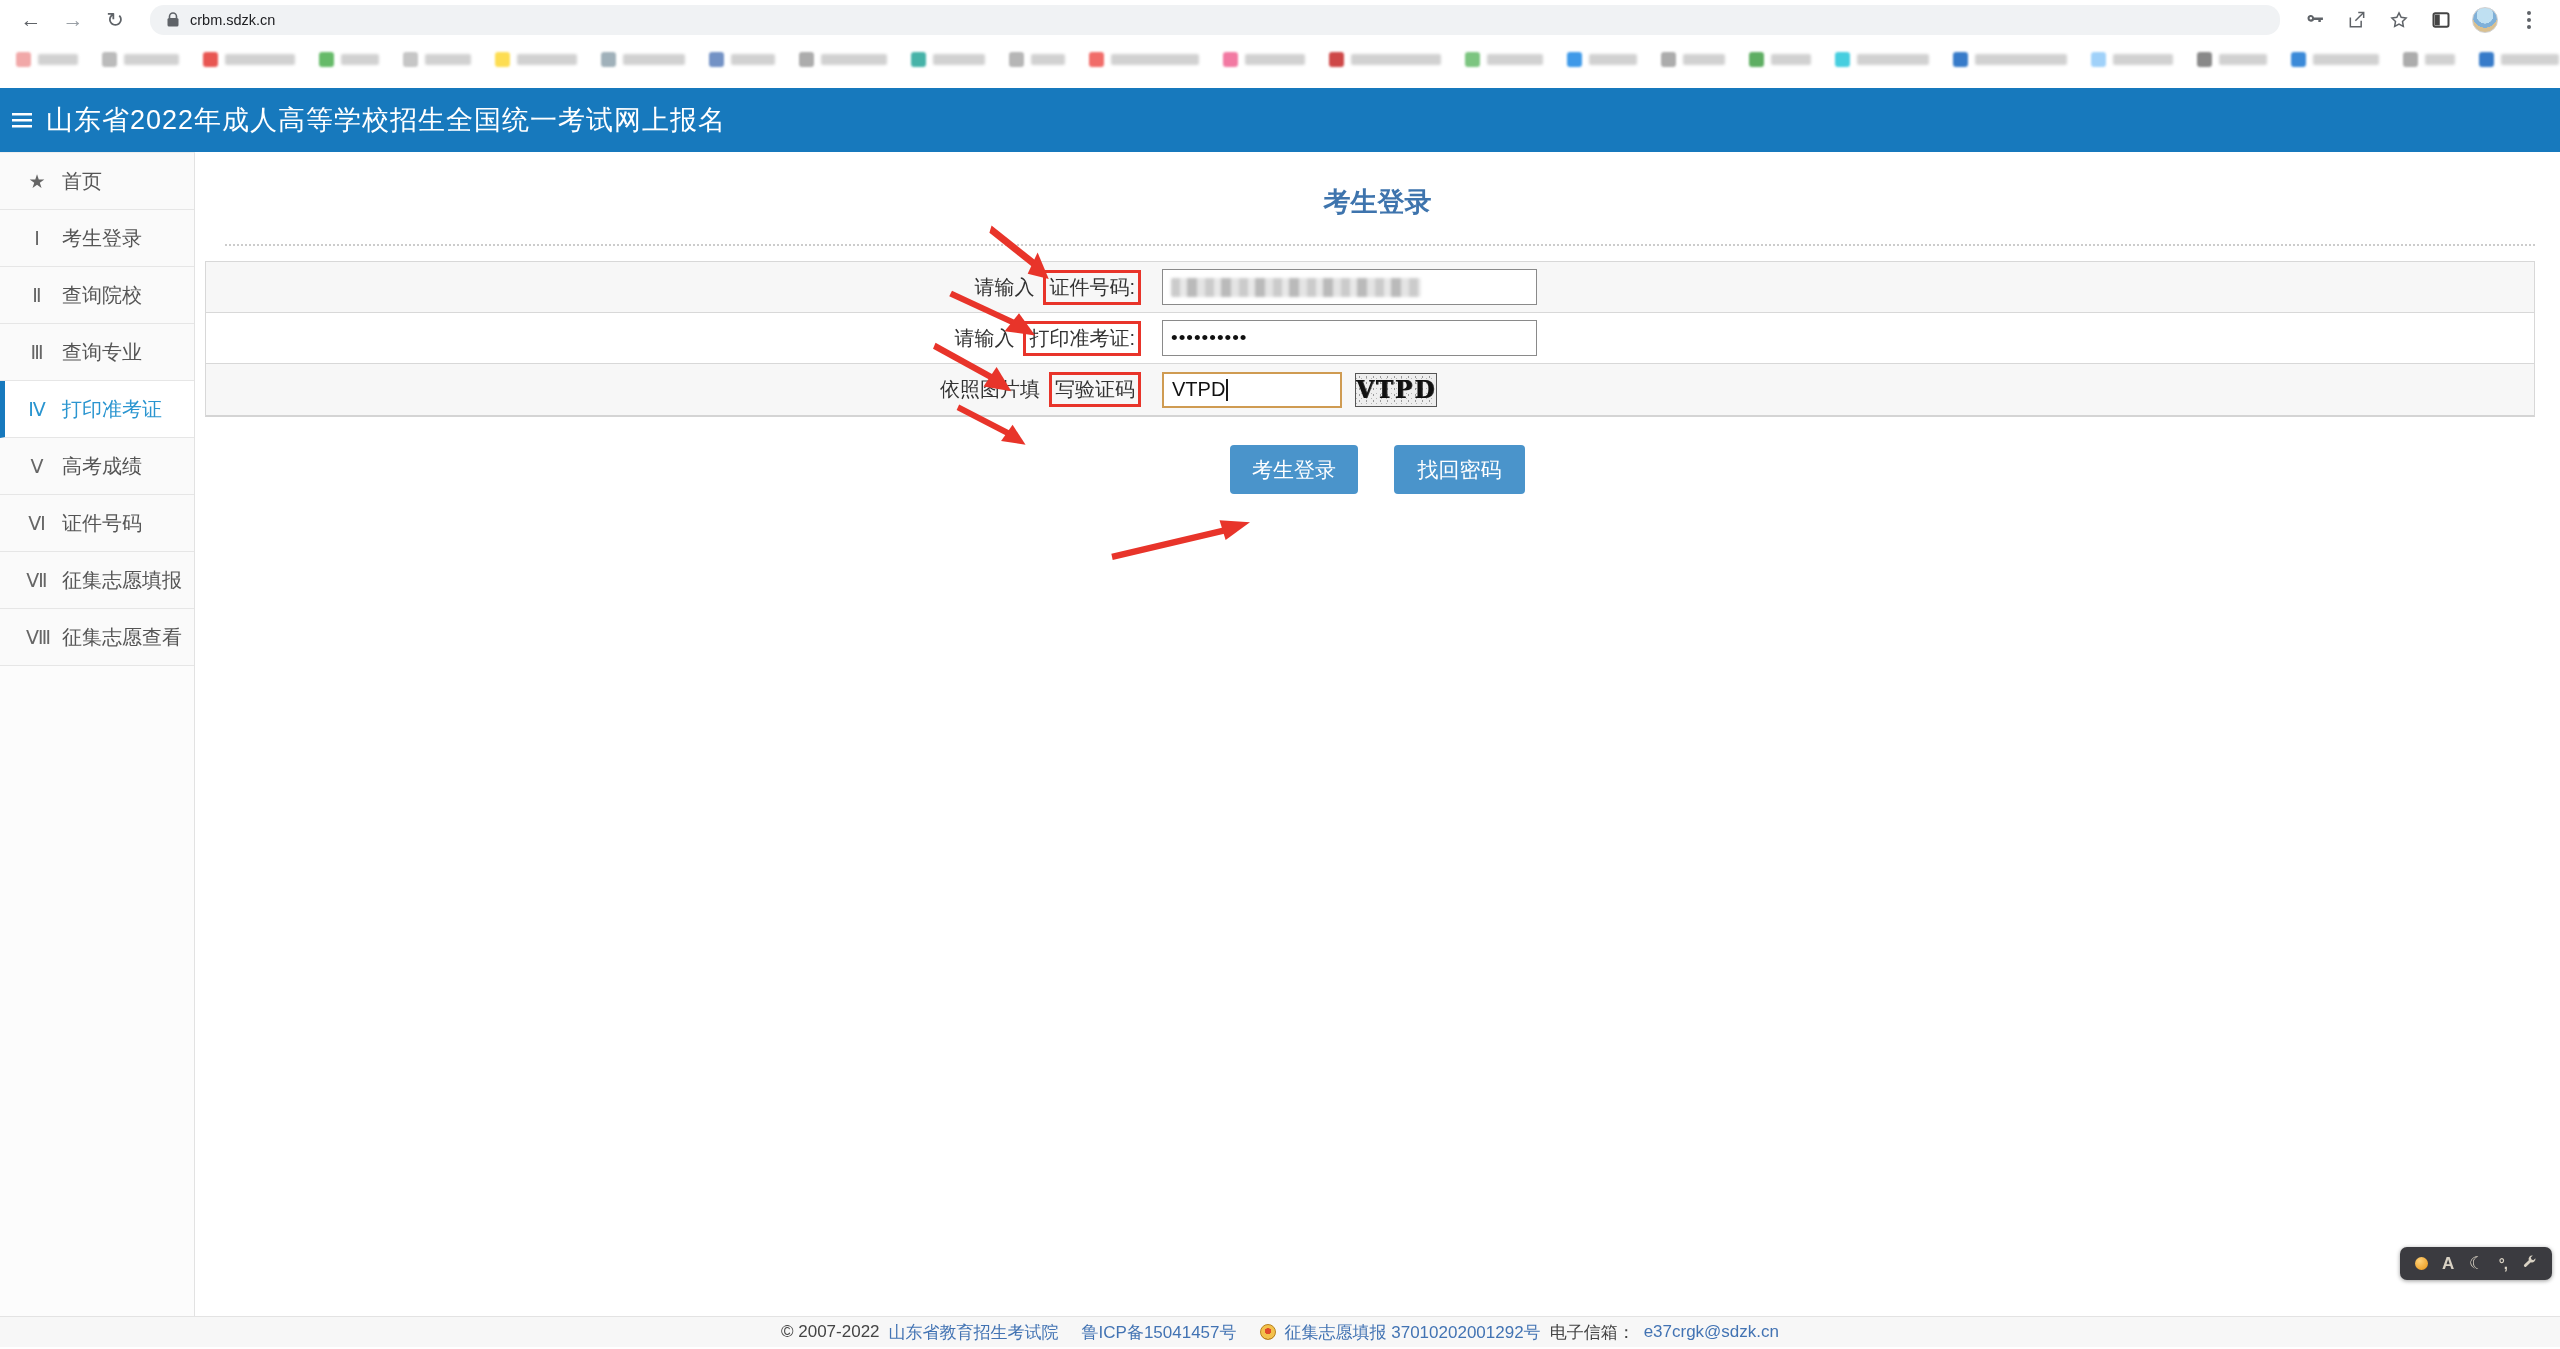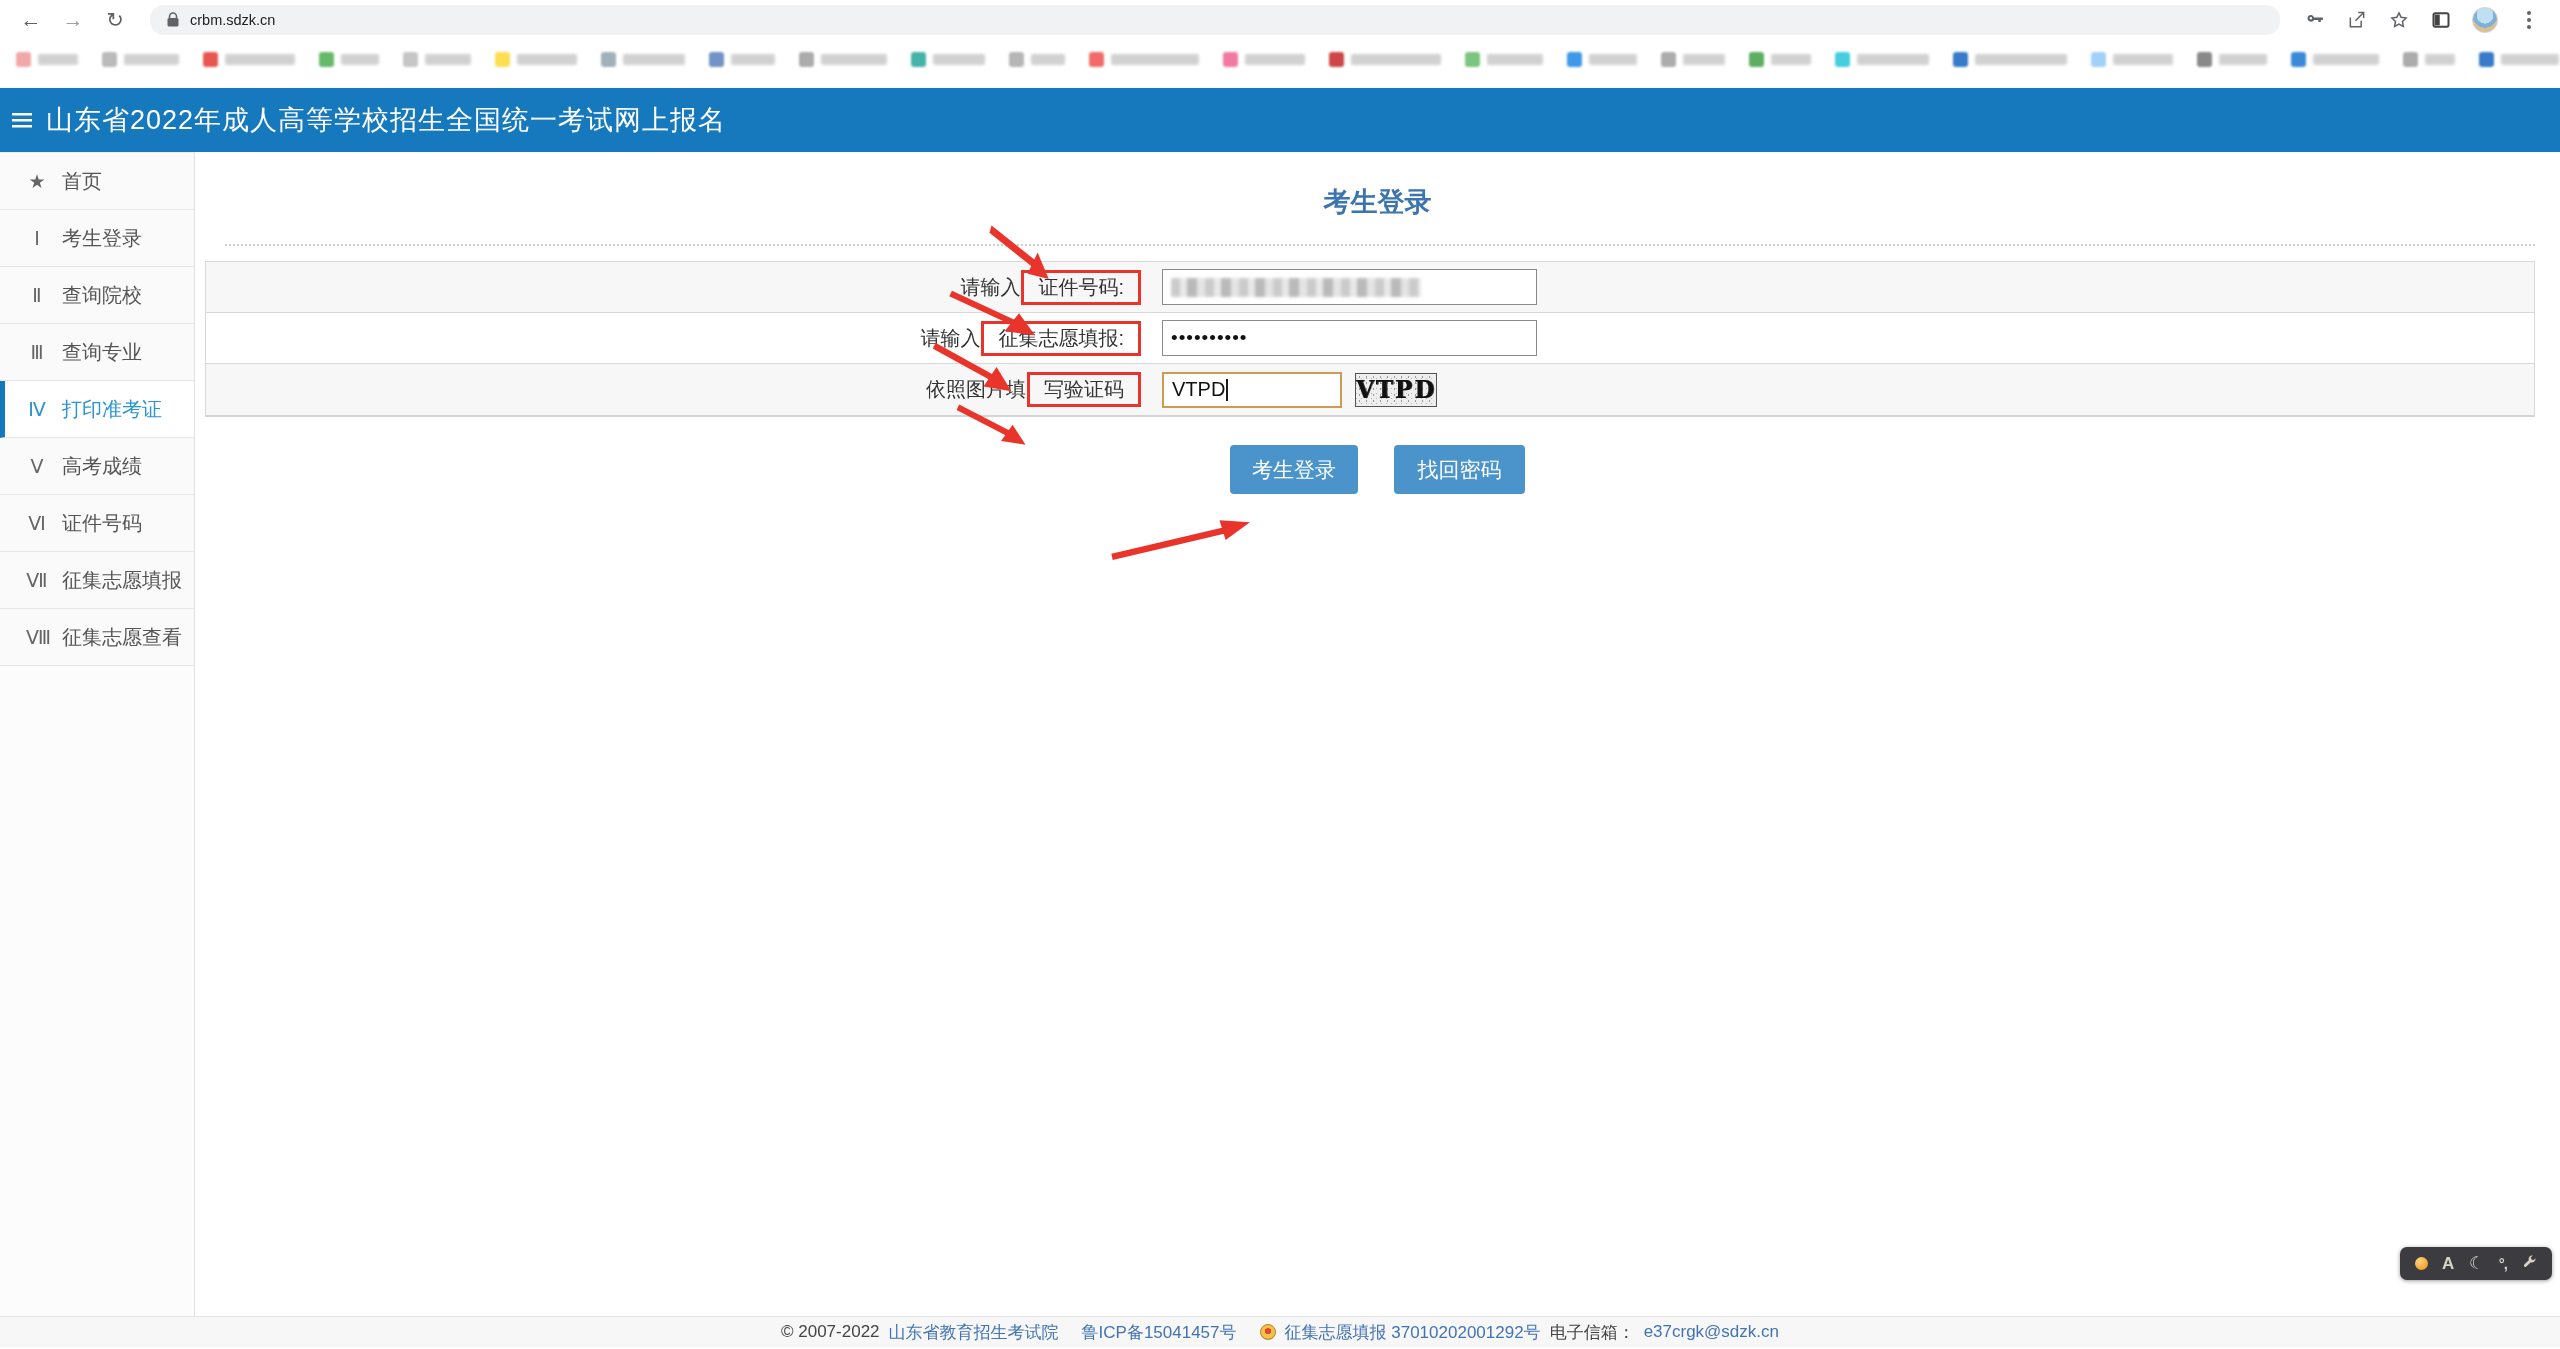--- a/index.html
+++ b/index.html
@@ -58,21 +58,21 @@
   .content{flex:1;position:relative;background:#fff;}
   .login-title{margin-top:32px;text-align:center;font-size:27px;font-weight:bold;color:var(--title-blue);}
   .dotted-sep{margin:24px 25px 0 30px;border-top:2px dotted #cccccc;height:0;}
 
   .form-table{margin:15px 0 0 10px;width:2330px;border:1px solid #d8d8d8;border-bottom:2px solid #d4d4d4;}
   .form-row{height:51px;display:flex;align-items:center;border-bottom:1px solid #d8d8d8;}
   .form-row:last-child{border-bottom:none;}
   .form-row:nth-child(odd){background:#f7f7f7;}
   .form-row:nth-child(even){background:#ffffff;}
   .lbl-cell{width:935px;flex:0 0 auto;text-align:right;font-size:20px;color:#333;}
-  .red-box{display:inline-block;border:3px solid var(--red);padding:1px 14px;margin-left:1px;}
+  .red-box{display:inline-block;border:3px solid var(--red);padding:1px 3px;margin-left:9px;}
   .inp-cell{padding-left:21px;display:flex;align-items:center;gap:13px;}
   .tb{width:375px;height:36px;border:1px solid #8a8a8a;background:#fff;font-size:19px;
     padding:0 8px;color:#111;display:flex;align-items:center;font-family:inherit;}
   input.tb{display:inline-block;line-height:34px;letter-spacing:1px;}
   .tb-captcha{width:180px;border:2px solid #cf9b52;font-size:20px;}
   .caret{display:inline-block;width:2px;height:22px;background:#1a1a1a;margin-left:1px;}
   .mosaic{width:250px;height:19px;border-radius:2px;filter:blur(1.6px);opacity:.8;background:
     repeating-linear-gradient(90deg,#bfbfbf 0 9px,#e3e3e3 9px 16px,#a9a9a9 16px 26px,#dedede 26px 34px);}
   .captcha-img{width:82px;height:34px;border:1px solid #555;background-color:#eeeeee;
     display:flex;align-items:center;justify-content:center;cursor:pointer;
@@ -352,21 +352,21 @@
           <div class="inp-cell">
             <div class="tb">
               <div class="mosaic"></div>
             </div>
           </div>
         </div>
 
 
         <div class="form-row">
           <div class="lbl-cell">
-            <span>请输入</span><span class="red-box">征集志愿填报:</span>
+            <span>请输入</span><span class="red-box">打印准考证:</span>
           </div>
           <div class="inp-cell">
             <input class="tb" type="text" value="••••••••••" style="">
           </div>
         </div>
 
         <div class="form-row">
           <div class="lbl-cell">
             <span>依照图片填</span><span class="red-box">写验证码</span>
           </div>

